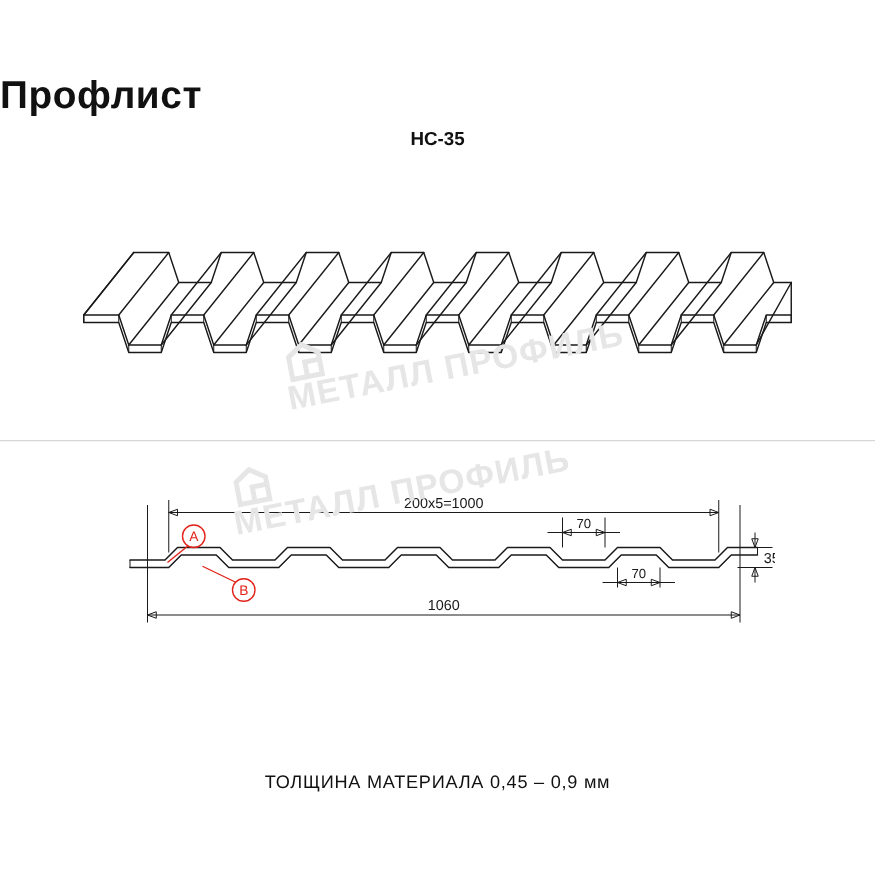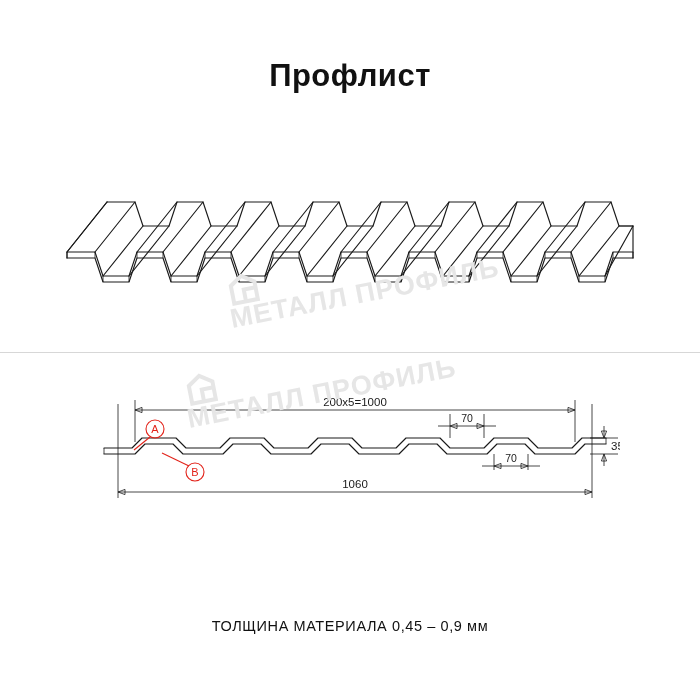--- a/index.html
+++ b/index.html
@@ -18,21 +18,20 @@
   .page {
     position: relative;
     width: 700px;
     height: 700px;
   }
   .title {
     position: absolute;
     top: 58px;
     left: 0;
     width: 700px;
-    text-align: center;
     font-size: 31px;
     font-weight: bold;
     letter-spacing: 0.5px;
     color: #111;
   }
   .subtitle {
     position: absolute;
     top: 103px;
     left: 0;
     width: 700px;
@@ -108,20 +107,21 @@
   .redtxt { fill: #e2231a; font-family: "Liberation Sans", sans-serif; font-size: 11px; }
   .dtxt { fill: #1a1a1a; font-family: "Liberation Sans", sans-serif; font-size: 11.5px; }
   .dtxt-s { fill: #1a1a1a; font-family: "Liberation Sans", sans-serif; font-size: 10.5px; }
 </style>
 </head>
 <body>
 
 <div class="page">
 
   <div class="title">Профлист</div>
+  <div class="subtitle">НС-35</div>
 
   <div class="iso-wrap">
     <svg width="590" height="140" viewBox="0 0 590 140">
 
       <path class="ln" d="M 12 72
         L 40 72 L 48 96 L 74 96 L 82 72 L 108 72 L 116 96 L 142 96 L 150 72
         L 176 72 L 184 96 L 210 96 L 218 72 L 244 72 L 252 96 L 278 96 L 286 72
         L 312 72 L 320 96 L 346 96 L 354 72 L 380 72 L 388 96 L 414 96 L 422 72
         L 448 72 L 456 96 L 482 96 L 490 72 L 516 72 L 524 96 L 550 96 L 558 72 L 578 72"></path>
 

